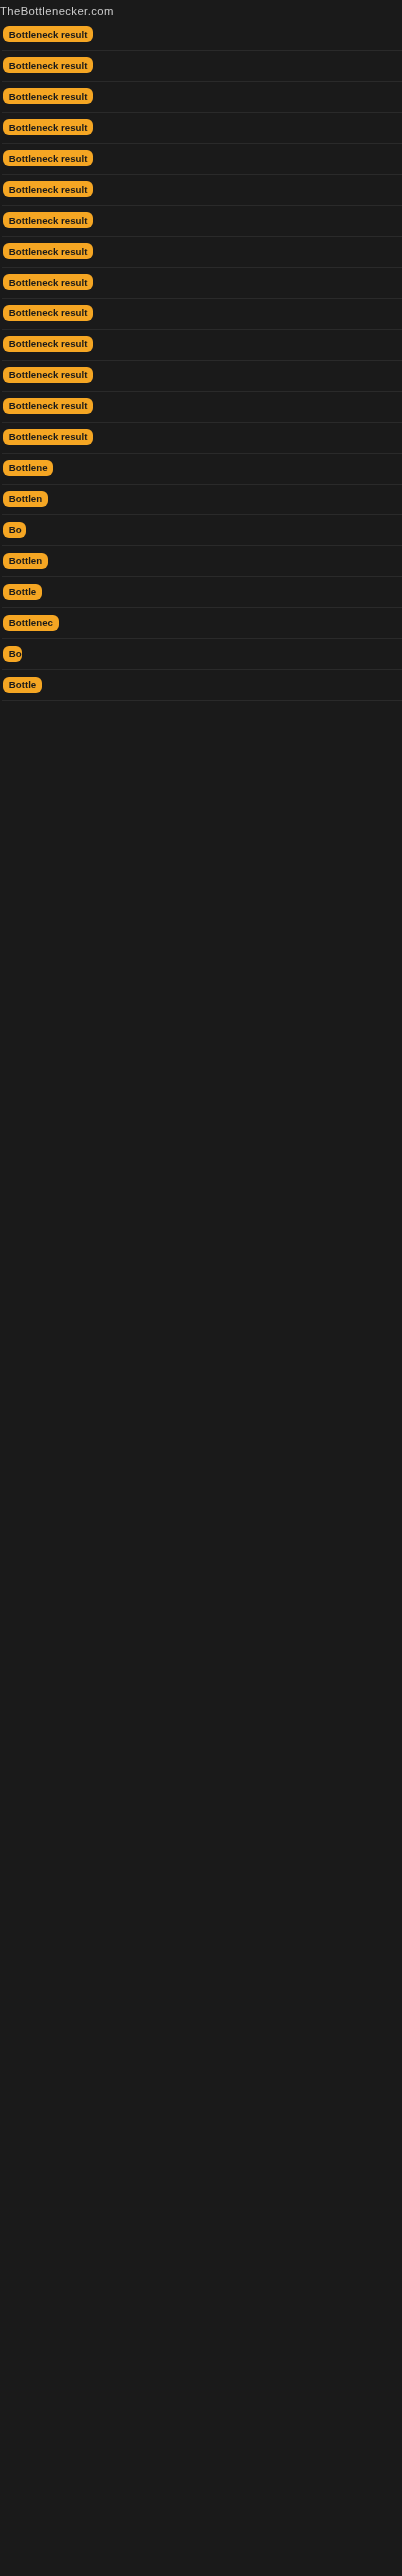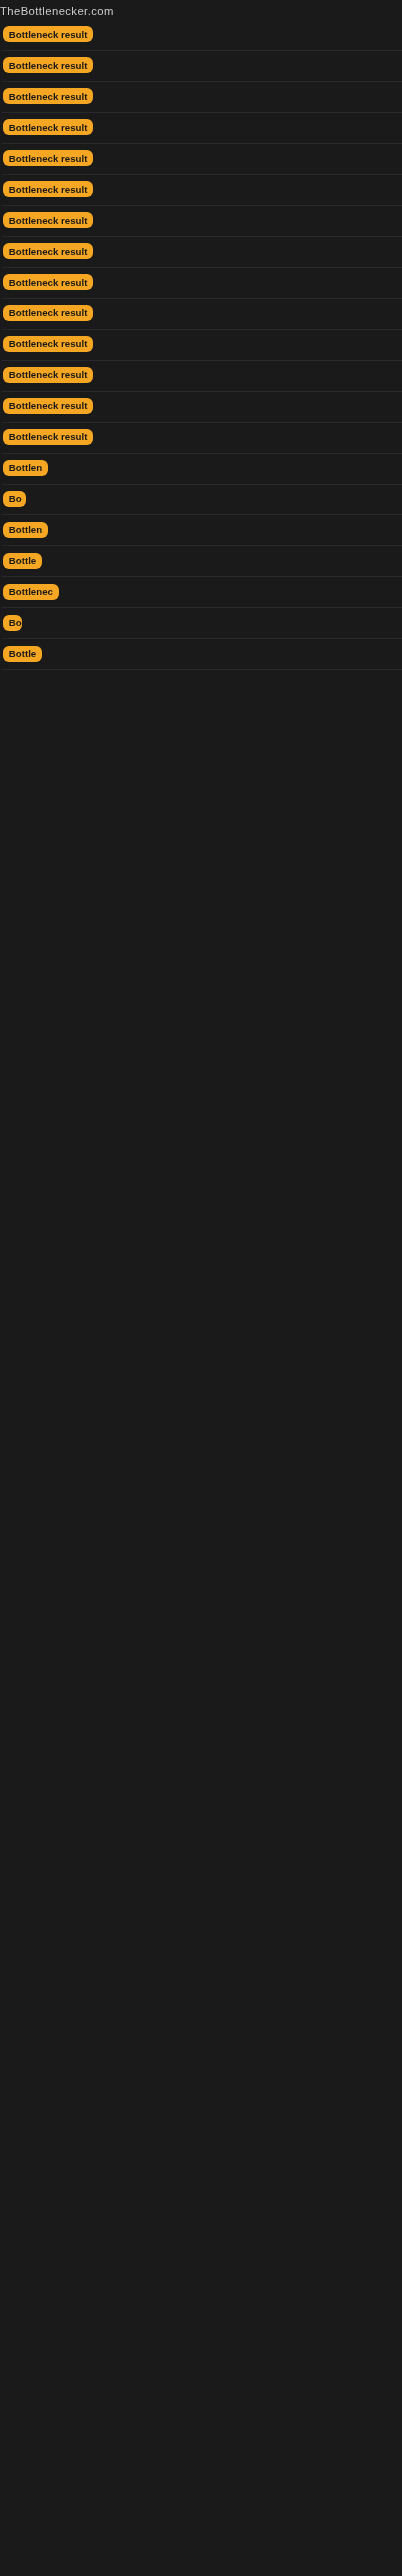--- a/index.html
+++ b/index.html
@@ -55,20 +55,21 @@
     <div class="row"><span class="bottleneck-badge" style="max-width: 105px;">Bottleneck result</span></div>
     <div class="row"><span class="bottleneck-badge" style="max-width: 105px;">Bottleneck result</span></div>
     <div class="row"><span class="bottleneck-badge" style="max-width: 105px;">Bottleneck result</span></div>
     <div class="row"><span class="bottleneck-badge" style="max-width: 105px;">Bottleneck result</span></div>
     <div class="row"><span class="bottleneck-badge" style="max-width: 105px;">Bottleneck result</span></div>
     <div class="row"><span class="bottleneck-badge" style="max-width: 105px;">Bottleneck result</span></div>
     <div class="row"><span class="bottleneck-badge" style="max-width: 105px;">Bottleneck result</span></div>
     <div class="row"><span class="bottleneck-badge" style="max-width: 105px;">Bottleneck result</span></div>
     <div class="row"><span class="bottleneck-badge" style="max-width: 105px;">Bottleneck result</span></div>
     <div class="row"><span class="bottleneck-badge" style="max-width: 105px;">Bottleneck result</span></div>
+    <div class="row"><span class="bottleneck-badge" style="max-width: 58px;">Bottlene</span></div>
     <div class="row"><span class="bottleneck-badge" style="max-width: 50px;">Bottlen</span></div>
     <div class="row"><span class="bottleneck-badge" style="max-width: 22.5px;">Bo</span></div>
     <div class="row"><span class="bottleneck-badge" style="max-width: 50px;">Bottlen</span></div>
     <div class="row"><span class="bottleneck-badge" style="max-width: 42px;">Bottle</span></div>
     <div class="row"><span class="bottleneck-badge" style="max-width: 63px;">Bottlenec</span></div>
     <div class="row"><span class="bottleneck-badge" style="max-width: 19.3px;">Bo</span></div>
     <div class="row"><span class="bottleneck-badge" style="max-width: 42px;">Bottle</span></div>
   </div>
 
 

